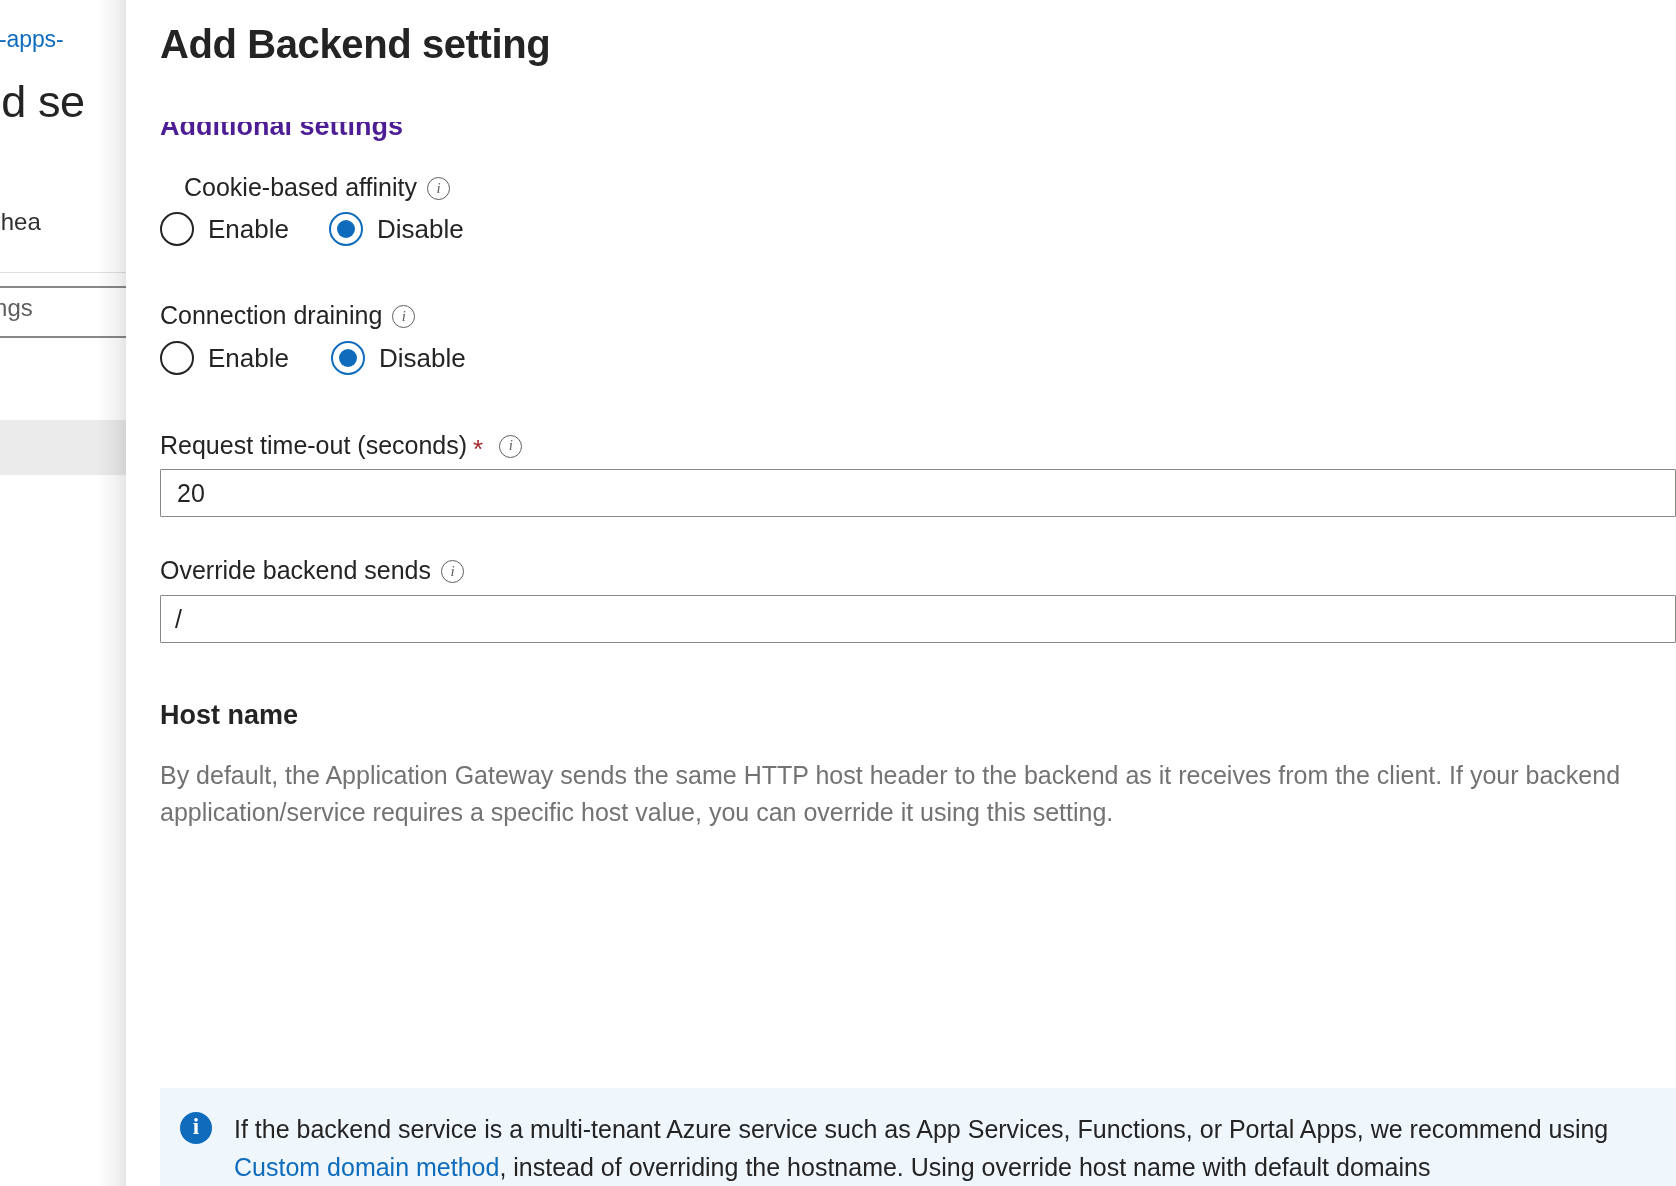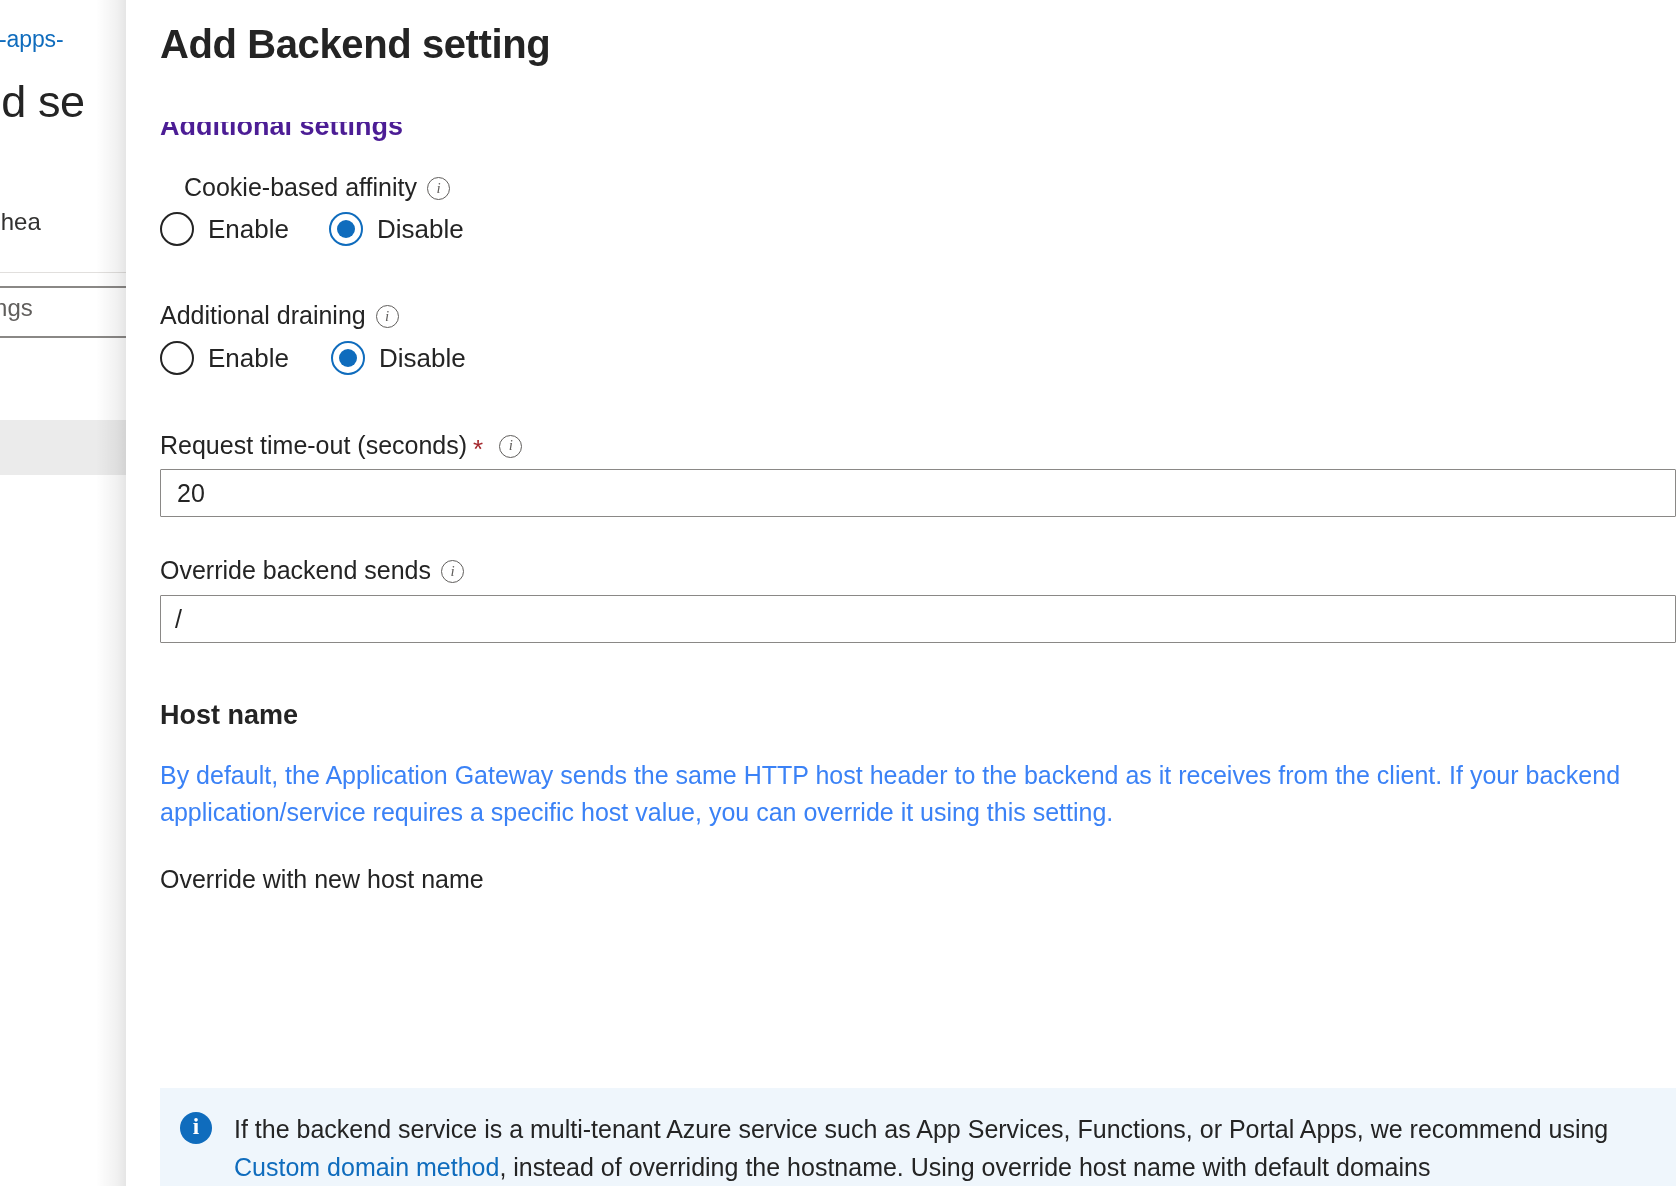--- a/index.html
+++ b/index.html
@@ -236,21 +236,21 @@
     font-size: 27px;
     font-weight: 600;
     color: #242424;
     white-space: nowrap;
   }
 
   .body-text {
     position: absolute;
     left: 34px;
     font-size: 25px;
-    color: #3b82f6;
+    color: #737373;
     line-height: 37px;
     width: 1500px;
   }
 
   
   #host-toggle {
     position: absolute;
     left: 34px; top: 906px;
     height: 44px;
     width: 272px;
@@ -353,21 +353,21 @@
           <span class="radio-mark"></span>
           <span class="radio-text">Enable</span>
         </div>
         <div class="radio-opt checked" style="margin-left:40px;">
           <span class="radio-mark"></span>
           <span class="radio-text">Disable</span>
         </div>
       </div>
 
       <div class="field-label" style="position:absolute; left:34px; top:303px;">
-        <span>Additional draining</span>
+        <span>Connection draining</span>
         <span class="info-icon">
             <span>i</span>
           </span>
       </div>
       <div class="radio-row" style="left:34px; top:341px;">
         <div class="radio-opt">
           <span class="radio-mark"></span>
           <span class="radio-text">Enable</span>
         </div>
         <div class="radio-opt checked" style="margin-left:42px;">
@@ -390,21 +390,20 @@
         <span class="info-icon">
             <span>i</span>
           </span>
       </div>
       <div class="text-input" style="left:34px; top:595px; width:1516px;">/</div>
 
       <div class="sec-heading" style="top:700px;">Host name</div>
 
       <div class="body-text" style="top:757px;">By default, the Application Gateway sends the same HTTP host header to the backend as it receives from the client. If your backend application/service requires a specific host value, you can override it using this setting.</div>
 
-      <div class="field-label" style="position:absolute; left:34px; top:867px;">Override with new host name</div>
 
 
       <div id="info-banner">
         <div id="banner-icon">
             <span>i</span>
           </div>
         <div id="banner-text">
           <span>If the backend service is a multi-tenant Azure service such as App Services, Functions, or Portal Apps, we recommend using </span><span class="lnk">Custom domain method</span><span>, instead of overriding the hostname. Using override host name with default domains</span>
         </div>
       </div>

